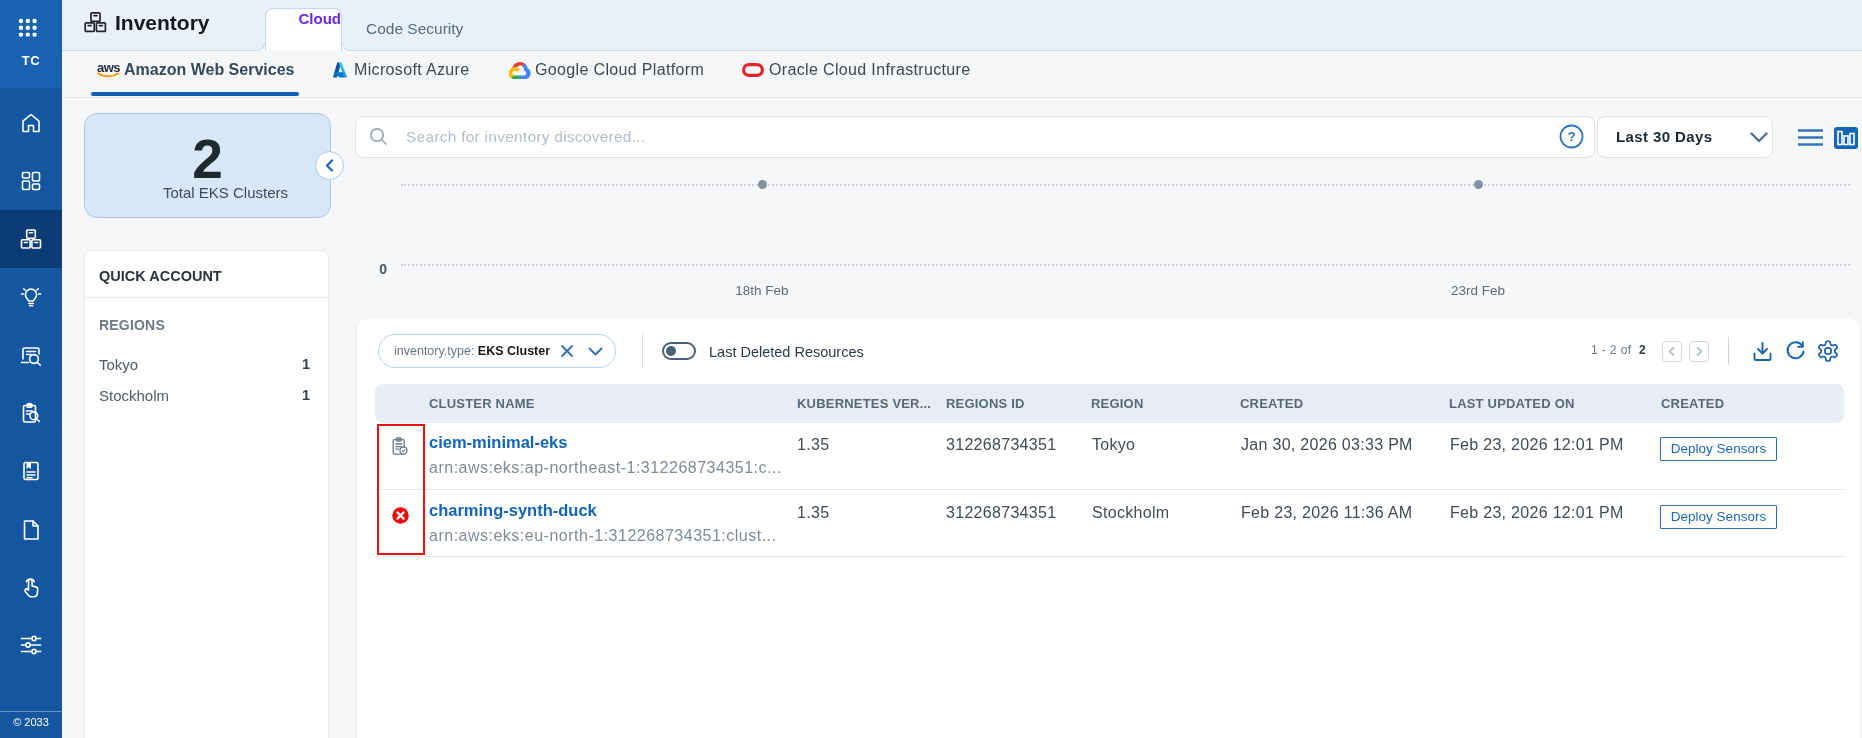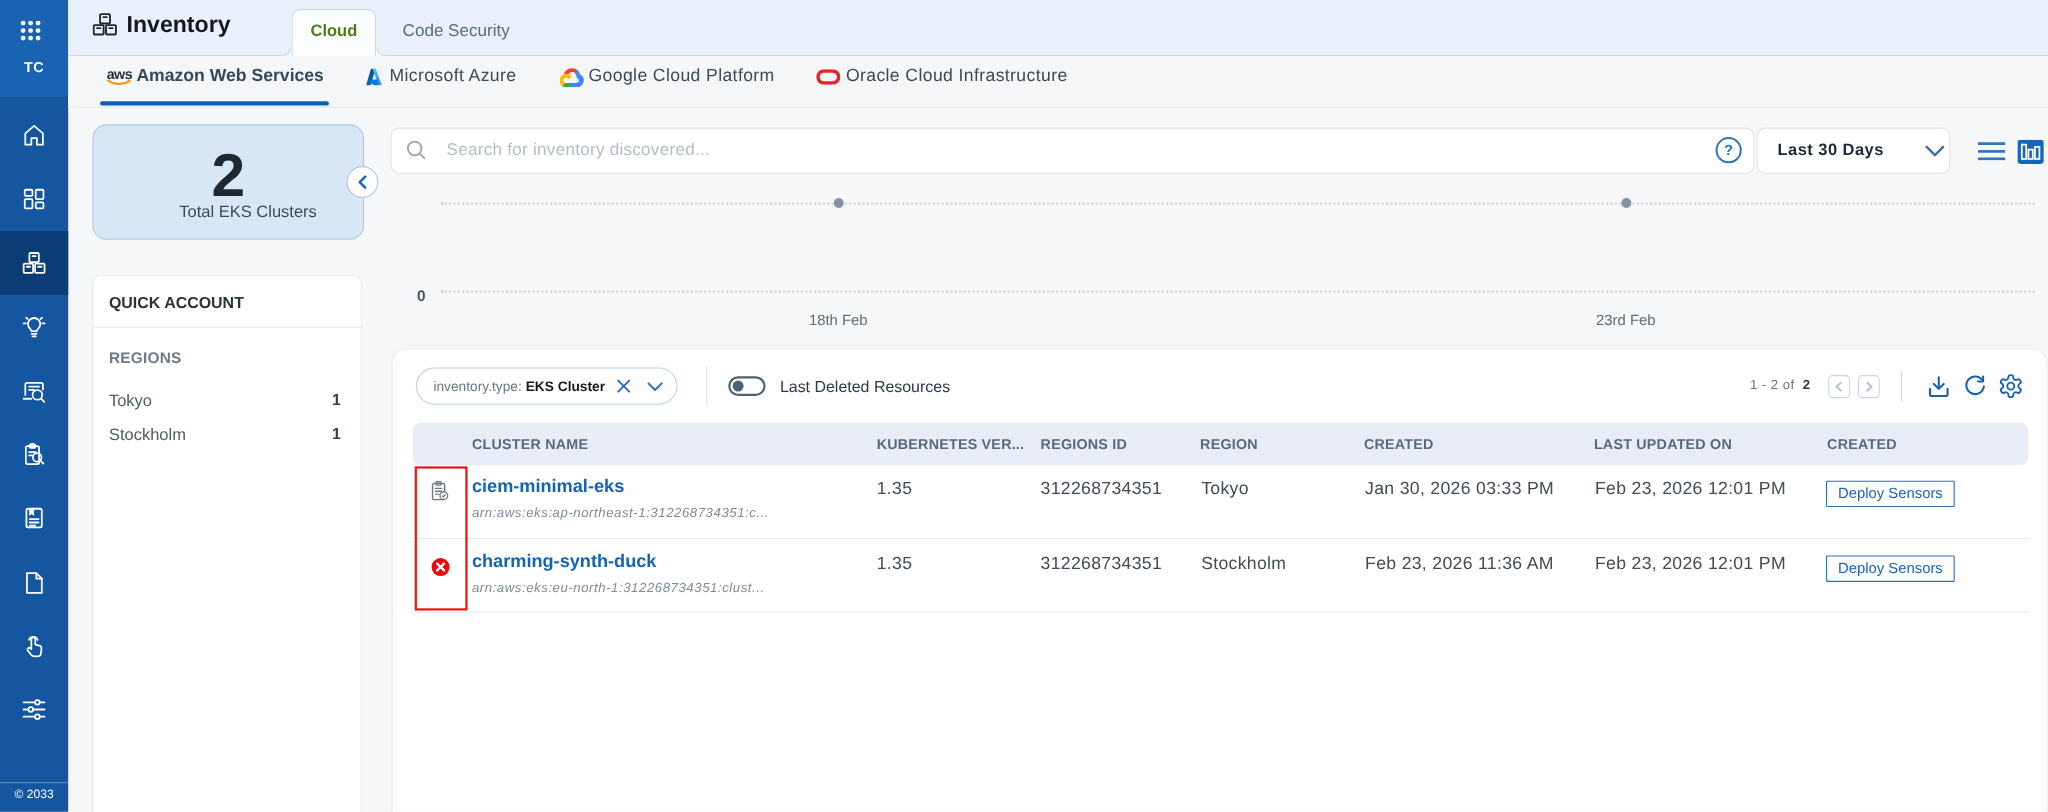--- a/index.html
+++ b/index.html
@@ -11,21 +11,21 @@
 #sideactive { left:0; top:210px; width:62px; height:58px; background:#0b3c75; }
 .sideicon { position:absolute; left:20px; width:22px; height:22px; }
 #tc { left:0; top:53px; width:62px; text-align:center; color:#fff; font-size:13px; font-weight:bold; letter-spacing:0.5px; }
 #copyright { left:0; top:716px; width:62px; text-align:center; color:#fff; font-size:11px; }
 #sidebotline { left:0; top:711px; width:62px; height:1px; background:rgba(255,255,255,0.35); }
 
 #topbar { left:62px; top:0; width:1800px; height:51px; background:#eaf0f9; border-bottom:1px solid #c9daee; }
 #invicon { left:84px; top:11px; width:23px; height:22px; }
 #invtitle { left:115px; top:11px; font-size:21px; font-weight:bold; color:#15191e; }
 #cloudtab { left:265px; top:8px; width:77px; height:43px; background:#fcfdfe; border:1px solid #c3d7ec; border-bottom:none; border-radius:8px 8px 0 0; }
-#cloudtab span { position:absolute; left:0; top:11px; width:100%; text-align:center; font-size:15px; font-weight:bold; color:#4d7c0f; }
+#cloudtab span { position:absolute; left:0; top:1px; width:100%; text-align:right; font-size:15px; font-weight:bold; color:#6d28d9; }
 #codesec { left:366px; top:20px; font-size:15.5px; color:#566b80; }
 
 #provrow { left:62px; top:51px; width:1800px; height:47px; background:#f5f6f7; border-bottom:1px solid #e5e9ee; }
 #awsunder { left:91px; top:92px; width:208px; height:4px; background:#1160b4; border-radius:2px; }
 .provtext { position:absolute; top:61px; font-size:16px; color:#3c4956; letter-spacing:0.35px; }
 
 #content { left:62px; top:98px; width:1800px; height:640px; background:#f6f7f8; }
 
 #statcard { left:84px; top:113px; width:247px; height:105px; background:#d9e6f5; border:1px solid #abc8e8; border-radius:13px; }
 #statnum { left:84px; top:127px; width:247px; text-align:center; font-size:55px; font-weight:600; color:#20282f; }
@@ -60,21 +60,21 @@
 #togglelabel { left:709px; top:344px; font-size:14.5px; color:#2c3947; }
 #pagetext { left:1490px; top:343px; width:156px; text-align:right; font-size:12px; letter-spacing:0.4px; color:#6a7787; }
 #pagetext b { color:#2c3947; }
 .pagebox { position:absolute; top:341px; width:20px; height:21px; border:1px solid #c9d7e4; border-radius:4px; background:#fff; }
 #iconsep { left:1728px; top:337px; width:1px; height:28px; background:#d0d5da; }
 
 #thead { left:375px; top:384px; width:1469px; height:39px; background:#e8edf5; border-radius:8px; }
 .th { position:absolute; top:396px; font-size:13px; font-weight:600; color:#57697b; letter-spacing:0.2px; }
 .cell { position:absolute; font-size:16px; color:#414b55; letter-spacing:0.3px; }
 .link { position:absolute; font-size:16.5px; font-weight:bold; color:#1164b8; }
-.arn { position:absolute; font-size:12px; color:#7f8b98; letter-spacing:0.5px;font-style:italic; }
+.arn { position:absolute; font-size:16px; color:#7f8b98; letter-spacing:0.5px; }
 .rowdiv { position:absolute; left:375px; width:1470px; height:1px; background:#e5e8ec; }
 .deploybtn { position:absolute; left:1660px; width:117px; height:24px; border:1px solid #2f6db4; border-radius:1px; background:#fff; text-align:center; font-size:13.5px; color:#1b65b5; line-height:22px; }
 #redbox { left:377px; top:424px; width:48px; height:131px; border:2.5px solid #ee1111; }
 </style>
 </head>
 <body>
 <div class="abs" id="content"></div>
 
 <div class="abs" id="sidebar"></div>
 <div class="abs" id="sidetop"></div>

